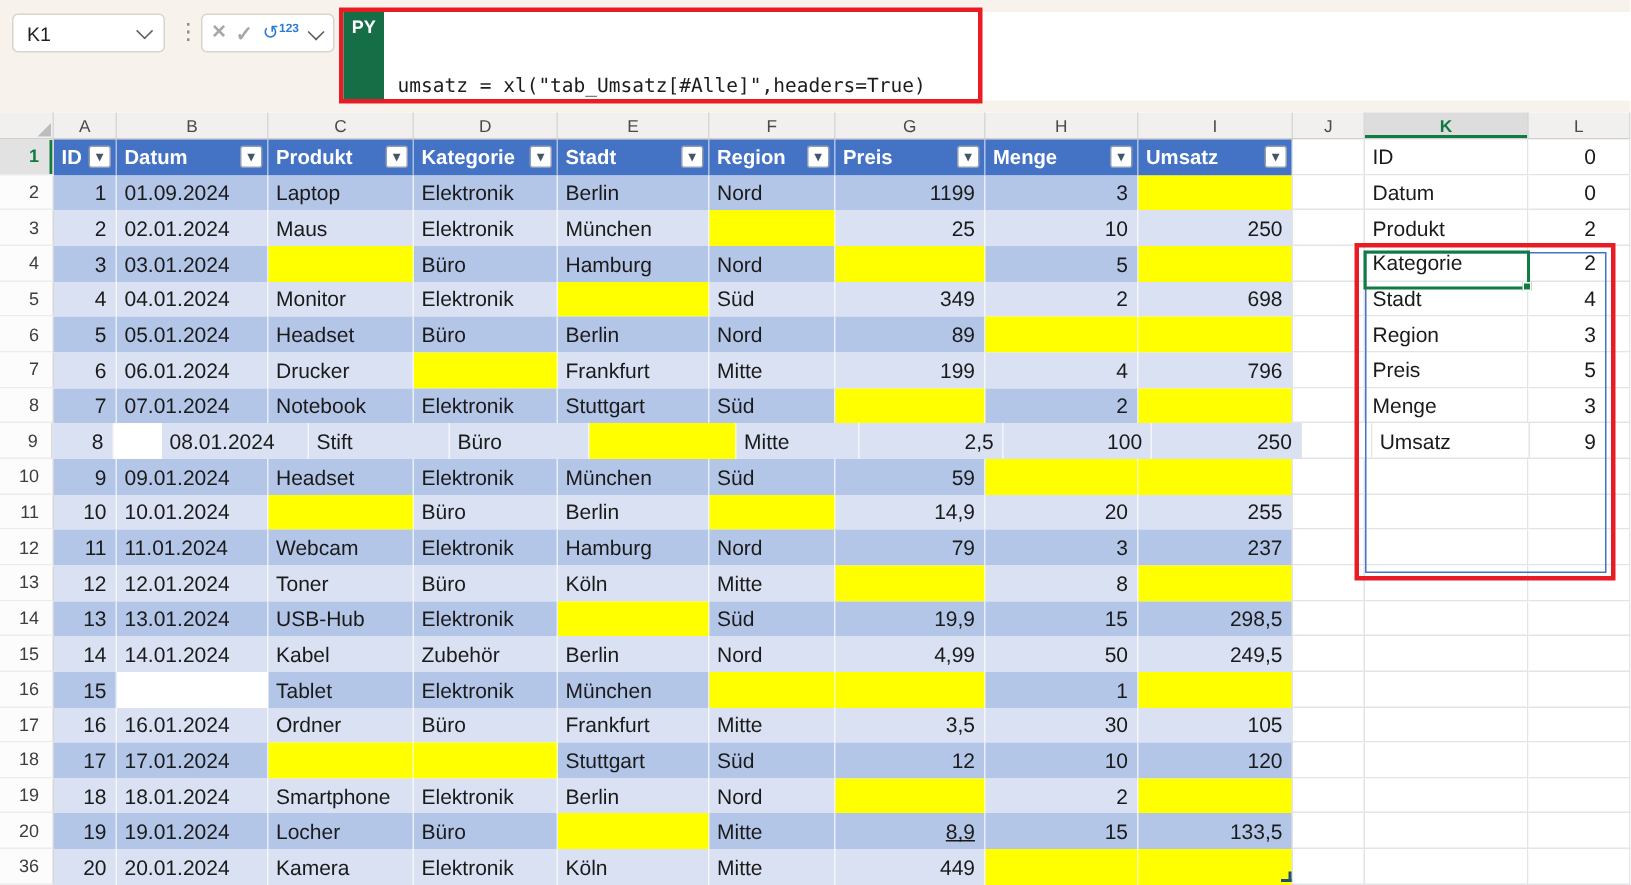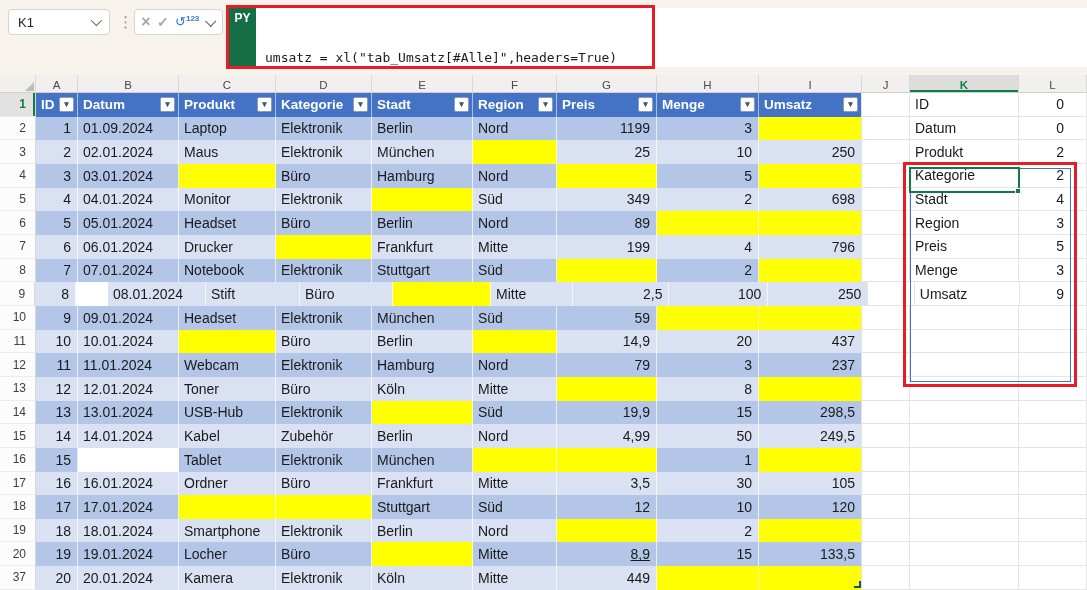--- a/index.html
+++ b/index.html
@@ -295,21 +295,21 @@
       <div class="row">
         <div class="gut">11</div>
         <div class="cell ar band-b" style="width: 42px;">10</div>
         <div class="cell al band-b" style="width: 101px;">10.01.2024</div>
         <div class="cell al band-b miss" style="width: 97px;"></div>
         <div class="cell al band-b" style="width: 96px;">Büro</div>
         <div class="cell al band-b" style="width: 101px;">Berlin</div>
         <div class="cell al band-b miss" style="width: 84px;"></div>
         <div class="cell ar band-b" style="width: 100px;">14,9</div>
         <div class="cell ar band-b" style="width: 102px;">20</div>
-        <div class="cell ar band-b tbl-edge" style="width: 103px;">437</div>
+        <div class="cell ar band-b tbl-edge" style="width: 103px;">255</div>
         <div class="cell grid" style="width: 48px;"></div>
         <div class="cell grid al" style="width: 109px;"></div>
         <div class="cell grid ar outv" style="width: 68px;"></div>
       </div>
       <div class="row">
         <div class="gut">12</div>
         <div class="cell ar band-a" style="width: 42px;">11</div>
         <div class="cell al band-a" style="width: 101px; text-align: center;">11.01.2024</div>
         <div class="cell al band-a" style="width: 97px;">Webcam</div>
         <div class="cell al band-a" style="width: 96px;">Elektronik</div>
@@ -436,21 +436,21 @@
         <div class="cell al band-a miss" style="width: 101px;"></div>
         <div class="cell al band-a" style="width: 84px;">Mitte</div>
         <div class="cell ar band-a" style="width: 100px; text-decoration: underline;">8,9</div>
         <div class="cell ar band-a" style="width: 102px;">15</div>
         <div class="cell ar band-a tbl-edge" style="width: 103px;">133,5</div>
         <div class="cell grid" style="width: 48px;"></div>
         <div class="cell grid al" style="width: 109px;"></div>
         <div class="cell grid ar outv" style="width: 68px;"></div>
       </div>
       <div class="row">
-        <div class="gut">37</div>
+        <div class="gut">36</div>
         <div class="cell ar band-b" style="width: 42px;">20</div>
         <div class="cell al band-b" style="width: 101px;">20.01.2024</div>
         <div class="cell al band-b" style="width: 97px;">Kamera</div>
         <div class="cell al band-b" style="width: 96px;">Elektronik</div>
         <div class="cell al band-b" style="width: 101px;">Köln</div>
         <div class="cell al band-b" style="width: 84px;">Mitte</div>
         <div class="cell ar band-b" style="width: 100px;">449</div>
         <div class="cell ar band-b miss" style="width: 102px;"></div>
         <div class="cell ar band-b miss tbl-edge" style="width: 103px;"></div>
         <div class="cell grid" style="width: 48px;"></div>

